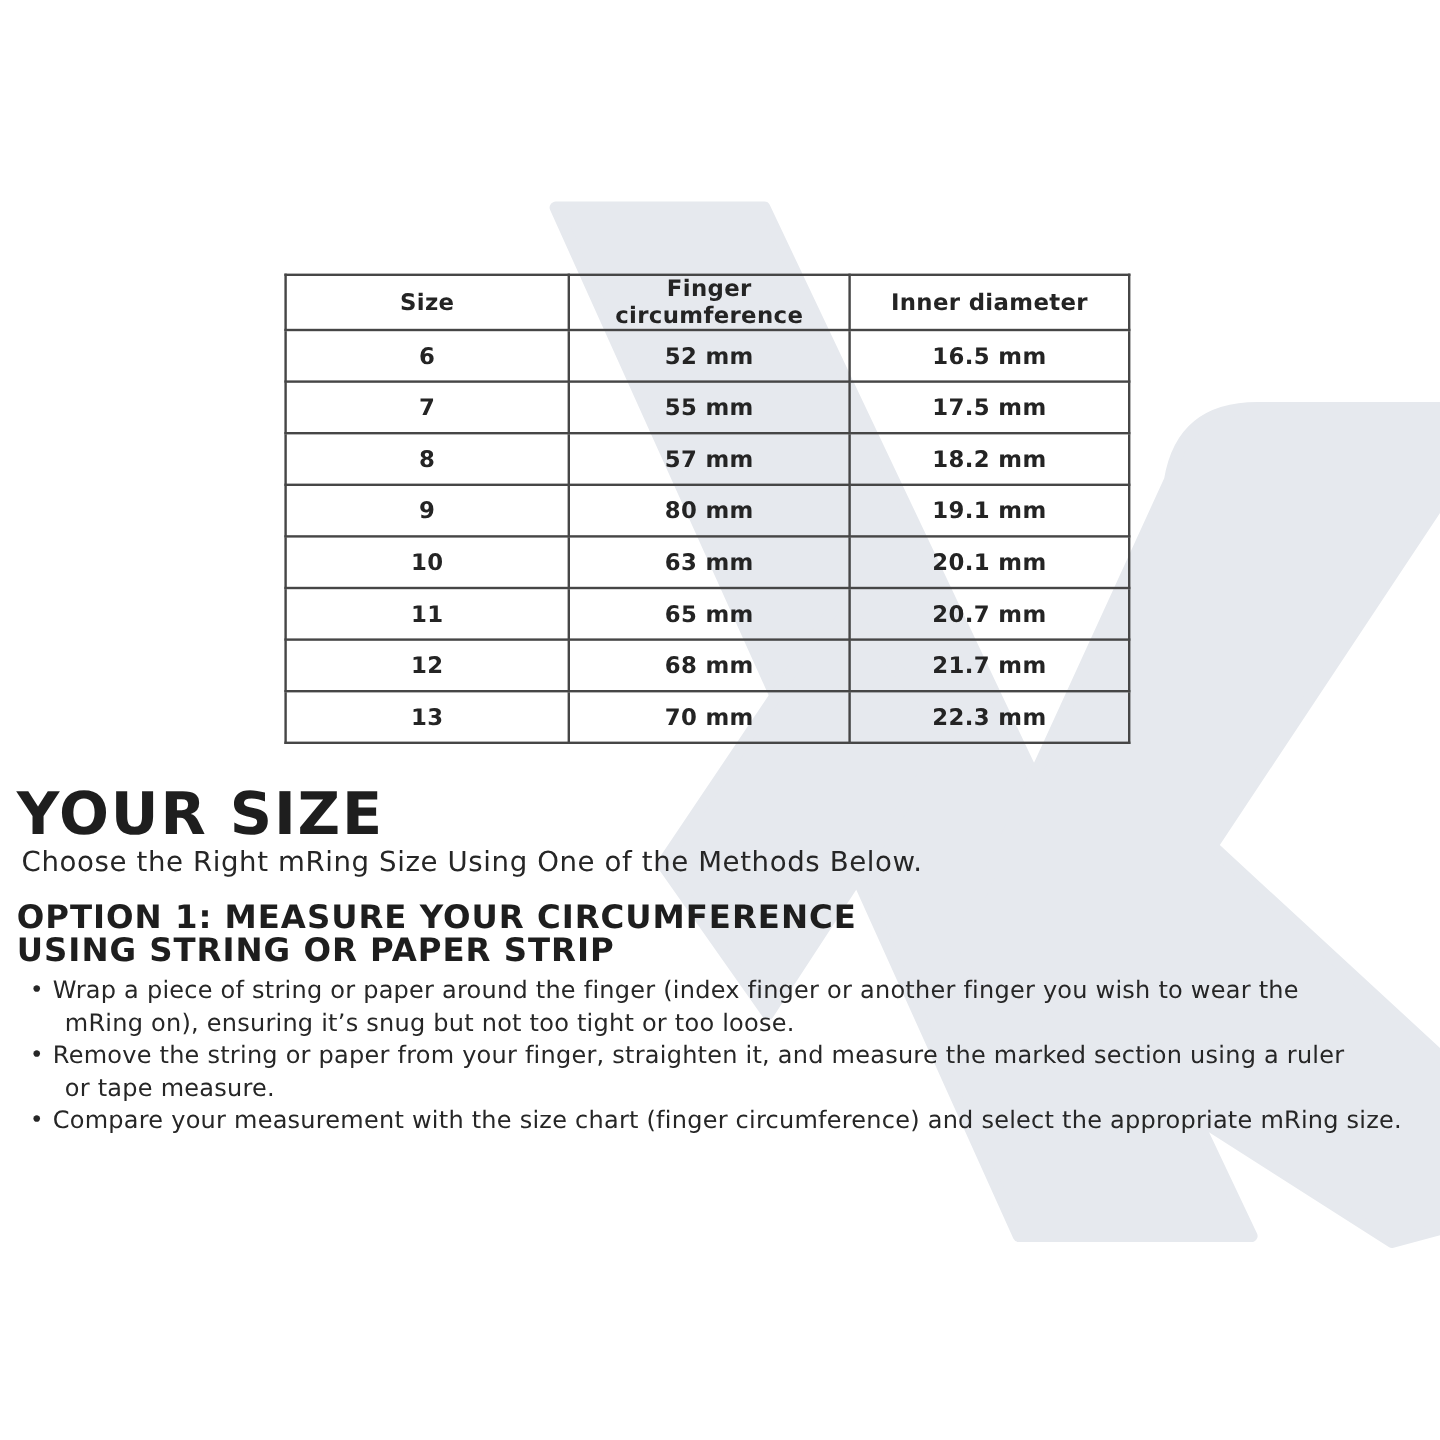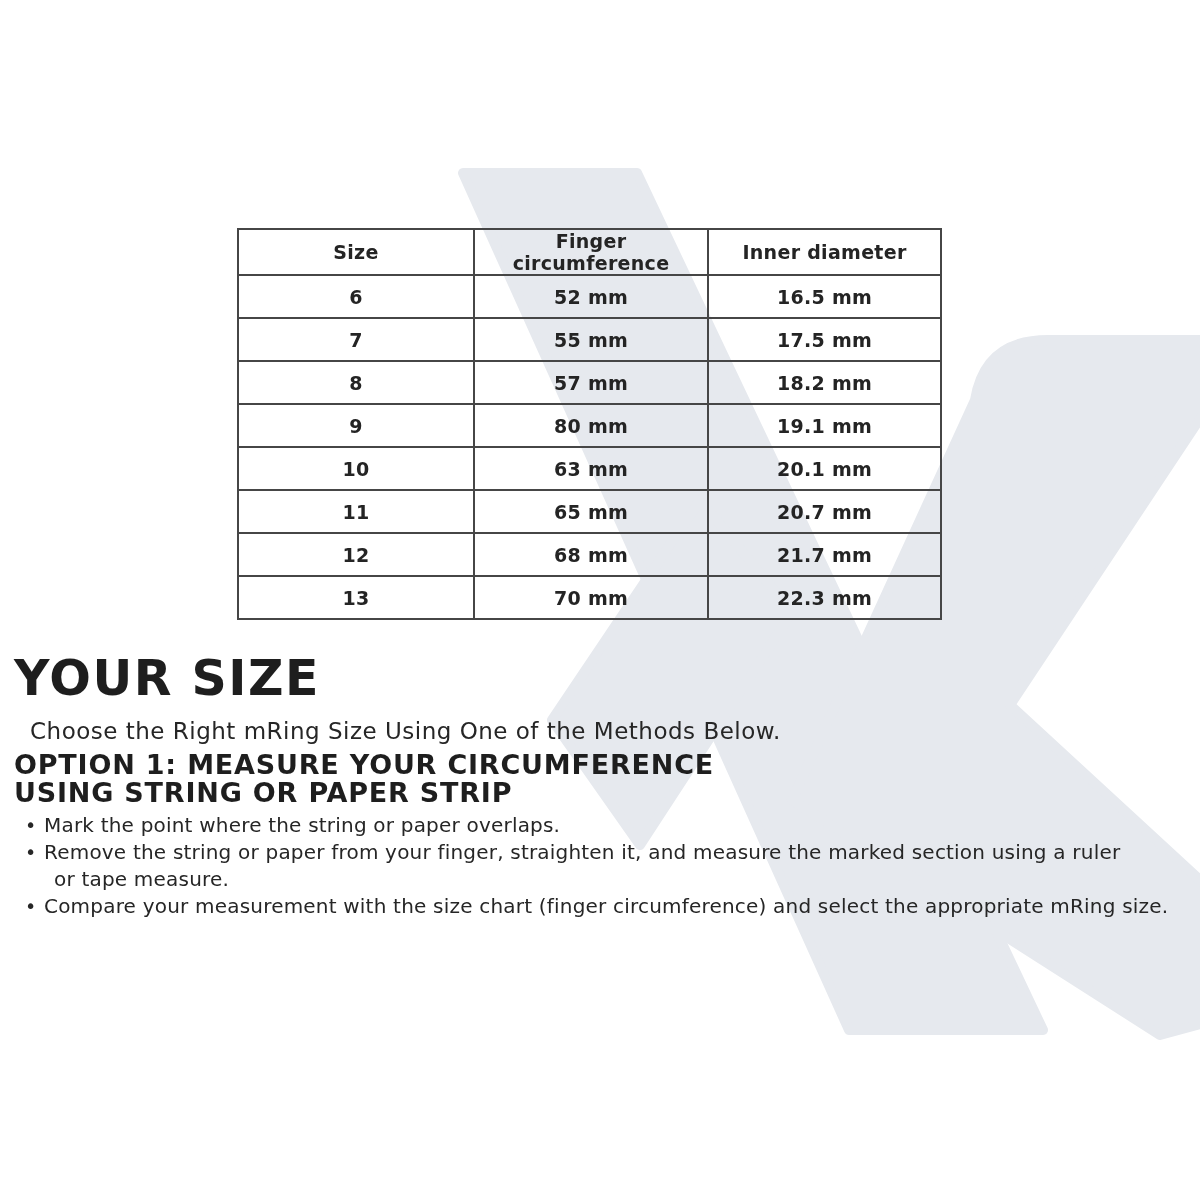--- a/index.html
+++ b/index.html
@@ -22,21 +22,21 @@
     background:transparent; letter-spacing:0.3px;
   }
   .size-table td { height:41px; }
 
   
   .page-title {
     position:absolute; left:14px; top:650px; margin:0; z-index:1;
     font-size:49px; font-weight:bold; letter-spacing:1.5px; color:#1e1e1e;
   }
   .subtitle {
-    position:absolute; left:14px; top:702px; margin:16px; z-index:1;
+    position:absolute; left:14px; top:702px; margin:4px; z-index:1;
     font-size:23px; font-weight:400; letter-spacing:0.5px; color:#262626;
   }
   .option-heading {
     position:absolute; left:14px; top:751px; margin:0; z-index:1;
     font-size:27px; font-weight:bold; line-height:28px; letter-spacing:0.8px;
     color:#1e1e1e;
   }
   .bullets {
     position:absolute; left:14px; top:812px; width:1182px; margin:0; padding:0;
     list-style:none; z-index:1; font-size:20px; line-height:27px; color:#262626;
@@ -123,21 +123,22 @@
 
   <p class="subtitle">Choose the Right mRing Size Using One of the Methods Below.</p>
 
   <h2 class="option-heading">
     <span>OPTION 1: MEASURE YOUR CIRCUMFERENCE</span><br>
     <span>USING STRING OR PAPER STRIP</span>
   </h2>
 
   <ul class="bullets">
       <li>
-        <div class="bline first">Mark the point where the string or paper overlaps.</div>
+        <div class="bline first">Wrap a piece of string or paper around the finger (index finger or another finger you wish to wear the</div>
+        <div class="bline cont">mRing on), ensuring it’s snug but not too tight or too loose.</div>
       </li>
       <li>
         <div class="bline first">Remove the string or paper from your finger, straighten it, and measure the marked section using a ruler</div>
         <div class="bline cont">or tape measure.</div>
       </li>
       <li>
         <div class="bline first">Compare your measurement with the size chart (finger circumference) and select the appropriate mRing size.</div>
       </li>
     </ul>
 

